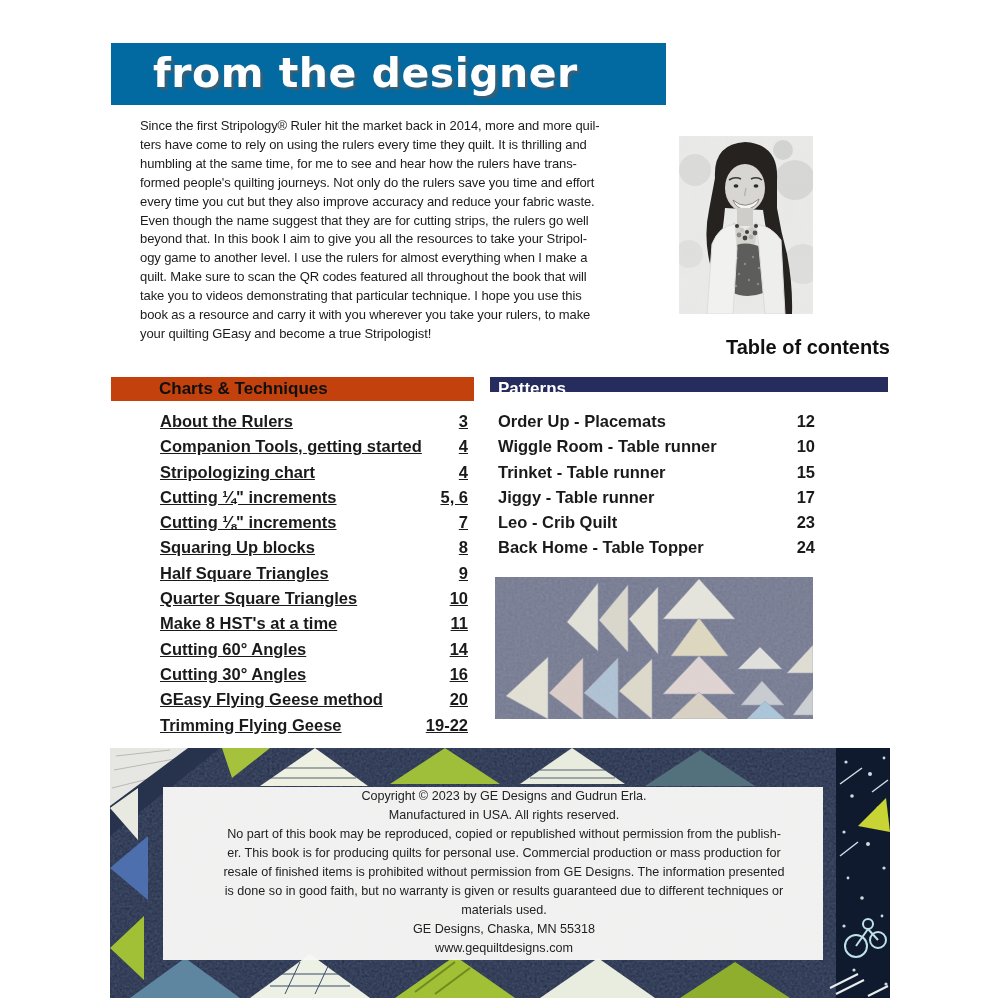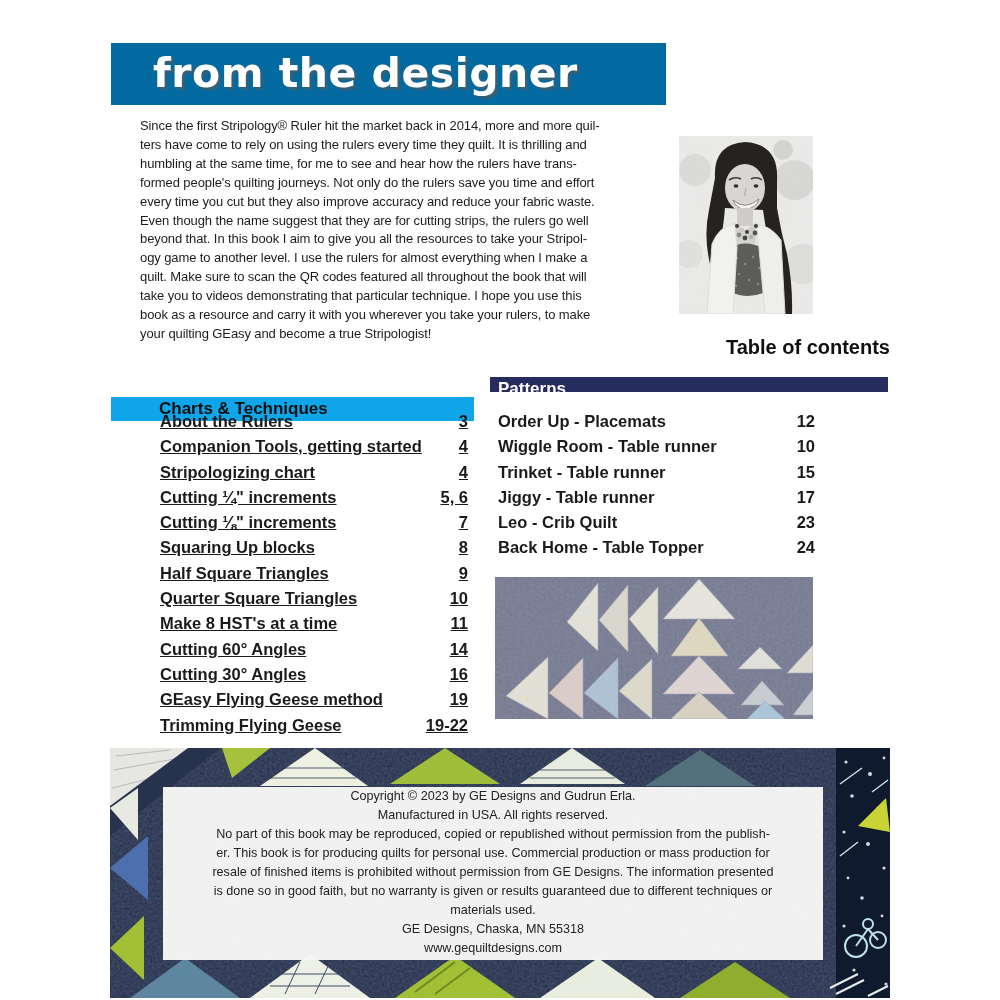--- a/index.html
+++ b/index.html
@@ -15,39 +15,39 @@
   
   .intro{position:absolute;left:140px;top:117px;width:545px;
       font-size:13px;line-height:18.9px;letter-spacing:-.1px;white-space:pre-line;color:#1c1c1c;}
 
   
   .portrait{position:absolute;left:679px;top:136px;width:134px;height:178px;}
 
   
   .toc-title{position:absolute;left:110px;top:336px;width:780px;text-align:right;
       font-weight:bold;font-size:20px;color:#111;}
-  .band-charts{position:absolute;left:111px;top:397px;width:363px;height:24px;background:#0ea5e9;}
+  .band-charts{position:absolute;left:111px;top:377px;width:363px;height:24px;background:#c2410c;}
   .band-charts span{display:block;padding-left:48px;line-height:24px;font-weight:bold;font-size:17px;color:#101010;}
   .band-patterns{position:absolute;left:490px;top:377px;width:398px;height:15px;background:#262c5e;}
   .band-patterns span{display:block;padding-left:8px;line-height:24px;font-weight:bold;font-size:17px;color:#ffffff;}
 
   .list{position:absolute;font-weight:bold;font-size:16.5px;color:#1a1a1a;}
   .list-charts{left:160px;top:412px;width:308px;text-decoration:underline;}
   .list-patterns{left:498px;top:412px;width:317px;}
   .row{display:flex;justify-content:space-between;align-items:baseline;height:25.3px;}
   .row .t{white-space:nowrap;}
   .row .p{white-space:nowrap;text-align:right;}
 
   
   .geese{position:absolute;left:495px;top:577px;width:318px;height:142px;}
   .quilt{position:absolute;left:110px;top:748px;width:780px;height:250px;}
 
   
   .copy{position:absolute;left:163px;top:787px;width:660px;height:173px;
-      text-align:center;font-size:12.6px;line-height:19px;color:#222;}
+      text-align:center;font-size:12.6px;line-height:19px;color:#222;padding-left:11px;}
   .copy .pre{white-space:pre-line;}
   svg{display:block;}
 </style>
 </head>
 <body>
 
 <div id="page">
 
   <div class="band-header">
     <h1>from the designer</h1>
@@ -176,21 +176,21 @@
     <div class="row">
         <span class="t">Cutting 60° Angles</span>
         <span class="p">14</span>
       </div>
     <div class="row">
         <span class="t">Cutting 30° Angles</span>
         <span class="p">16</span>
       </div>
     <div class="row">
         <span class="t">GEasy Flying Geese method</span>
-        <span class="p">19</span>
+        <span class="p">20</span>
       </div>
     <div class="row">
         <span class="t">Trimming Flying Geese</span>
         <span class="p">19-22</span>
       </div>
   </div>
 
   <div class="list list-patterns">
     <div class="row">
         <span class="t">Order Up - Placemats</span>

